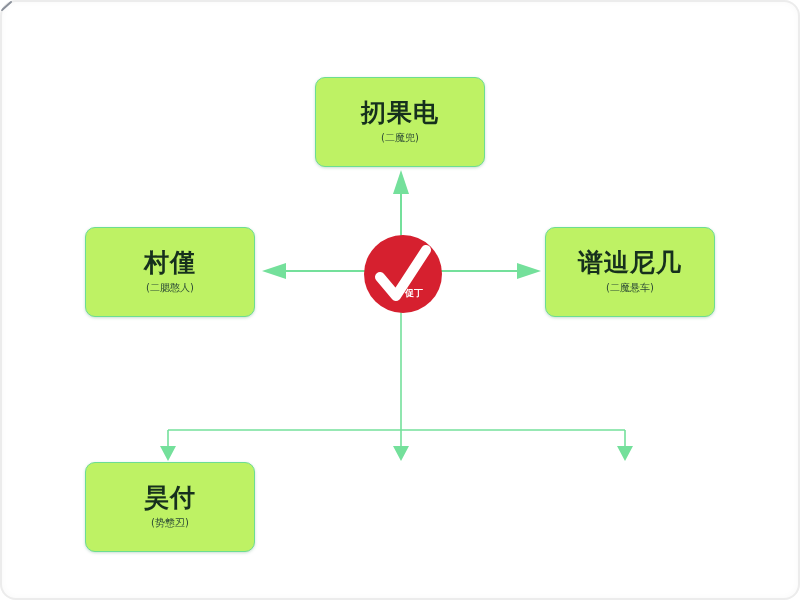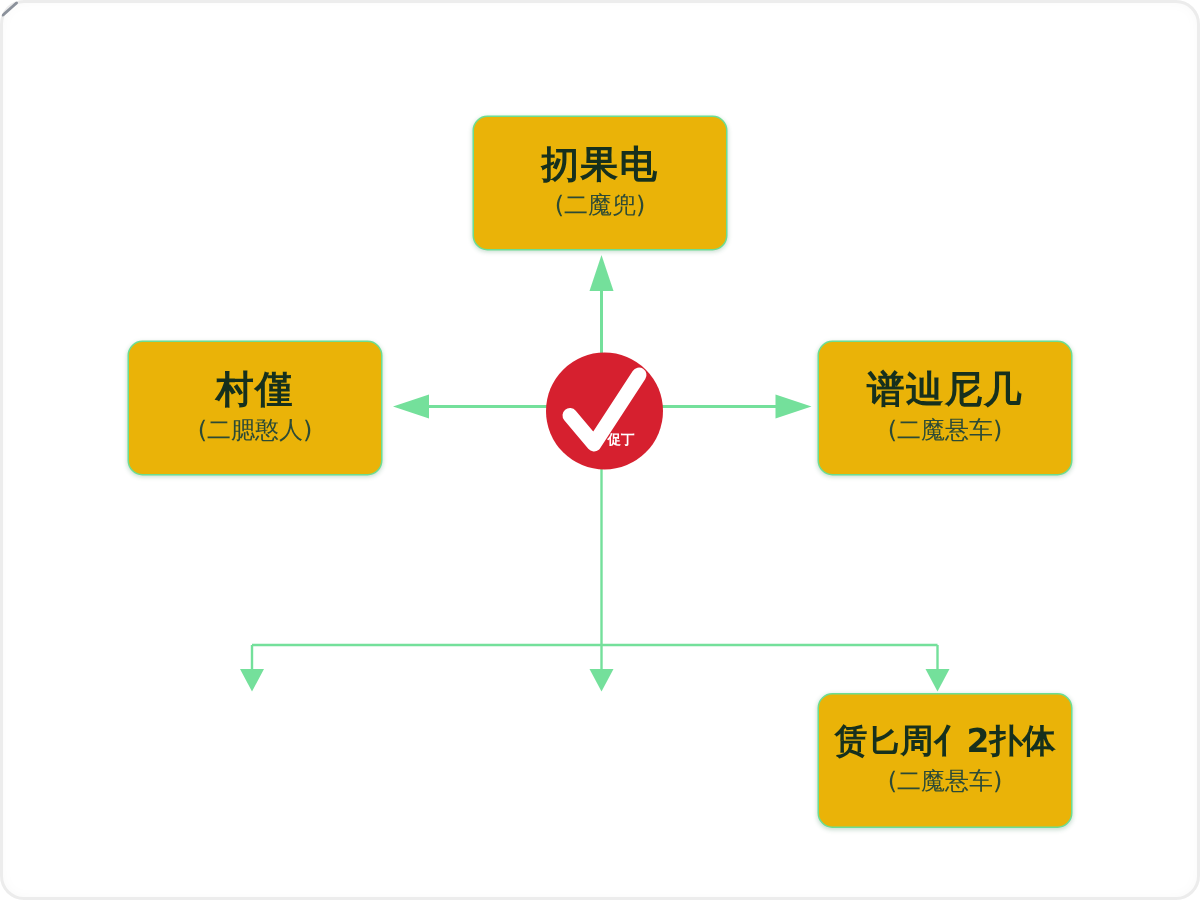--- a/index.html
+++ b/index.html
@@ -16,42 +16,42 @@
     overflow: hidden;
   }
   #connector-layer {
     position: absolute; left: 0; top: 0;
     width: 800px; height: 600px;
     pointer-events: none;
   }
   .node {
     position: absolute;
     width: 170px; height: 90px;
-    background: #eab308;
+    background: #bef264;
     border: 1px solid #6cdd92;
     border-radius: 10px;
     box-shadow: 0 1px 3px rgba(40,120,70,0.25);
     display: flex;
     flex-direction: column;
     align-items: center;
     justify-content: center;
     text-align: center;
     box-sizing: border-box;
   }
   .node-title {
     font-size: 25px;
     font-weight: bold;
     color: #16301d;
     line-height: 1.15;
     white-space: nowrap;
     letter-spacing: 1px;
   }
   .node.wide-title .node-title { font-size: 22px; letter-spacing: 0; }
   .node-subtitle {
-    font-size: 16px;
+    font-size: 10px;
     color: #2c4a36;
     margin-top: 3px;
     white-space: nowrap;
   }
   .node-subtitle:empty { display: none; }
   #node-top          { left: 315px; top: 77px;  }
   #node-left         { left: 85px;  top: 227px; }
   #node-right        { left: 545px; top: 227px; align-items: center; }
   #node-bottom-left  { left: 85px;  top: 462px; }
   #node-bottom-mid   { left: 315px; top: 462px; }
@@ -115,20 +115,20 @@
   <div class="node" id="node-left">
     <div class="node-title">村僅</div>
     <div class="node-subtitle">(二腮憨人)</div>
   </div>
 
   <div class="node" id="node-right">
     <div class="node-title">谱辿尼几</div>
     <div class="node-subtitle">(二魔悬车)</div>
   </div>
 
+  <div class="node" id="node-bottom-left">
+    <div class="node-title">昊付</div>
+    <div class="node-subtitle">(势戆丒)</div>
+  </div>
 
 
-  <div class="node wide-title" id="node-bottom-right">
-    <div class="node-title">赁匕周亻2扑体</div>
-    <div class="node-subtitle">(二魔悬车)</div>
-  </div>
 
 </div>
 
 </body></html>

